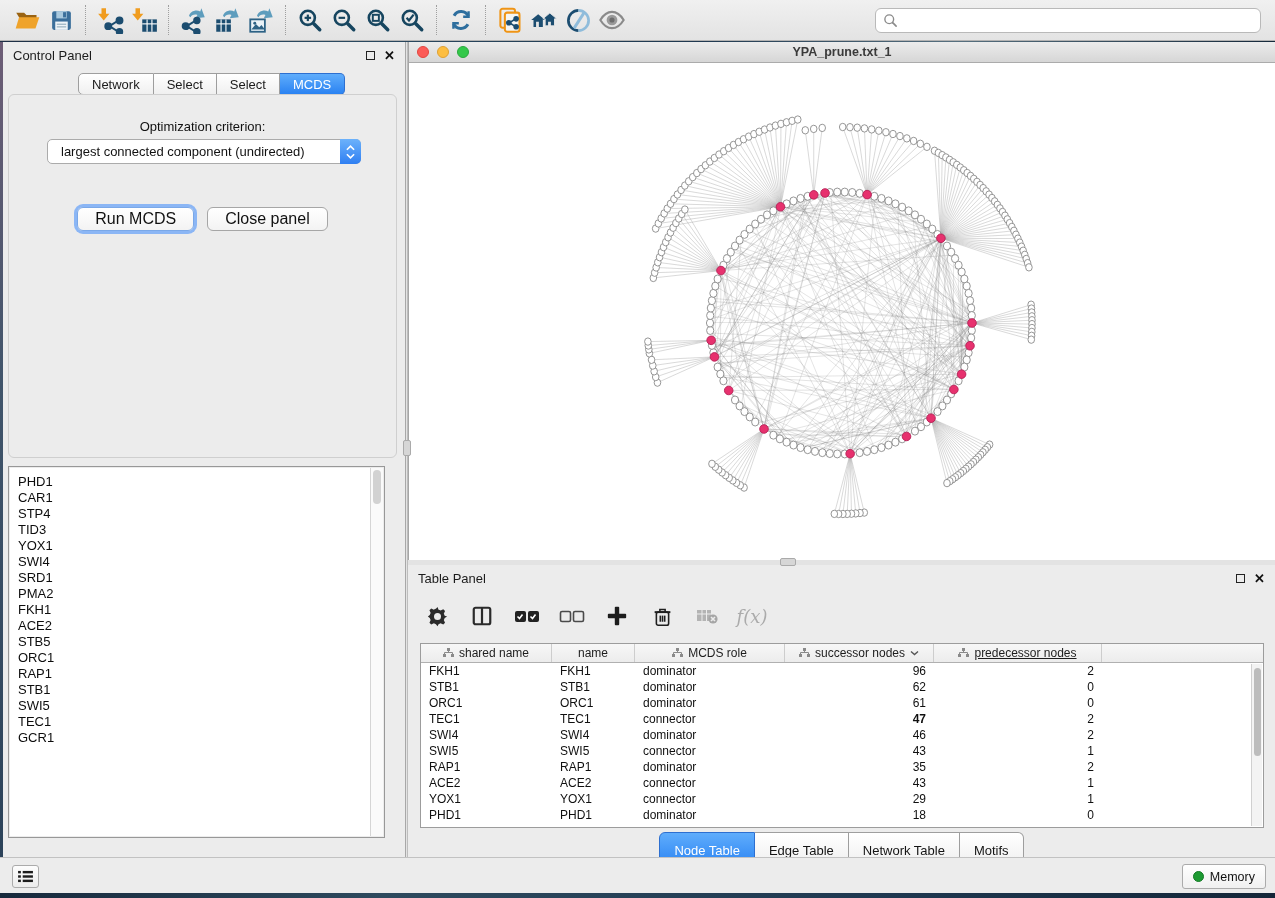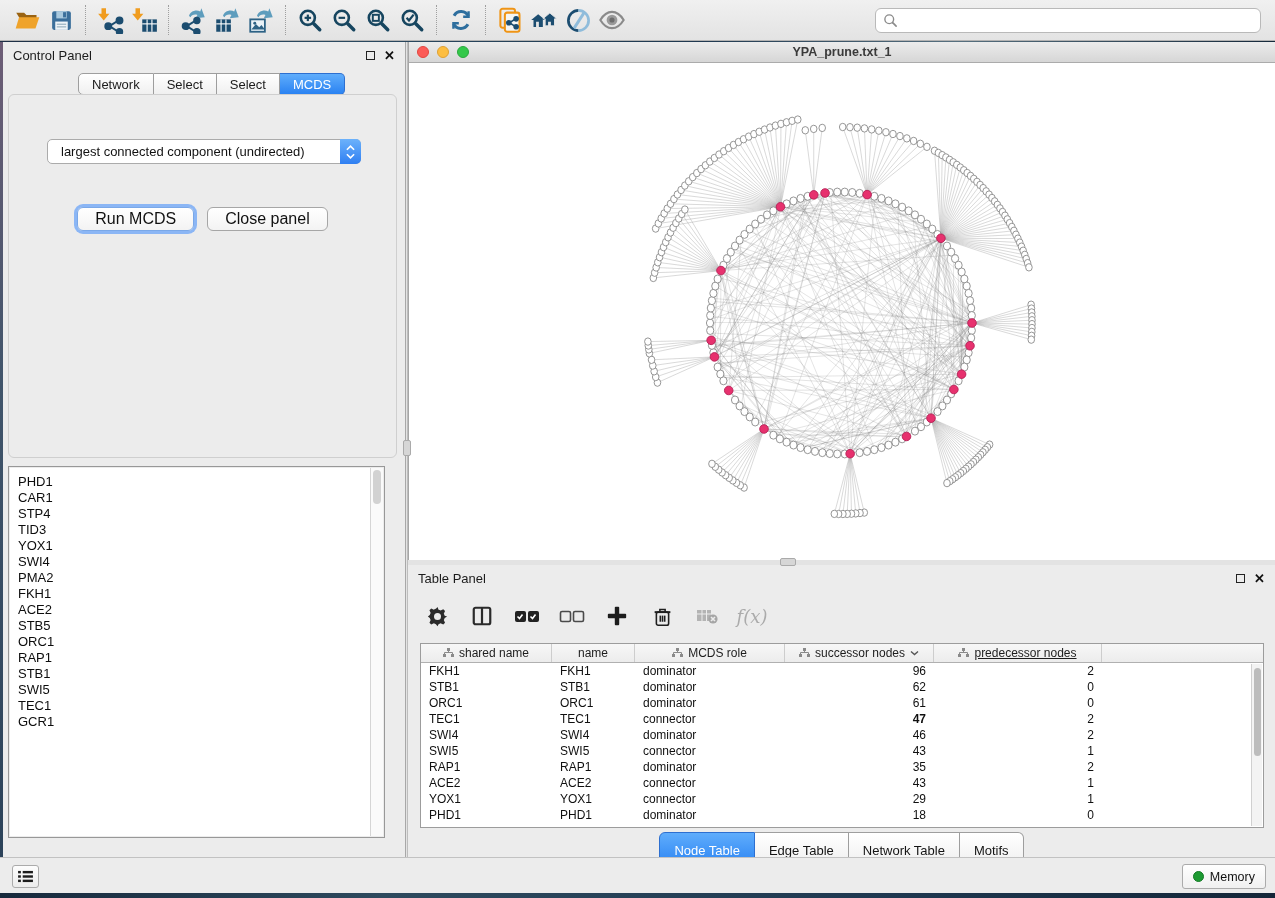--- a/index.html
+++ b/index.html
@@ -297,20 +297,21 @@
       </div>
     <div class="cp-tab">
         <span>Select</span>
       </div>
     <div class="cp-tab active">
         <span>MCDS</span>
       </div>
   </div>
 
   <div class="mcds-box">
+    <div class="opt-label">Optimization criterion:</div>
     <div class="criterion">
       <span class="val">largest connected component (undirected)</span>
       <span class="stepper">
         <svg width="9" height="6" viewBox="0 0 10 6">
             <path d="M1 5l4-4 4 4" fill="none" stroke="#fff" stroke-width="1.8"></path>
           </svg>
         <svg width="9" height="6" viewBox="0 0 10 6">
             <path d="M1 1l4 4 4-4" fill="none" stroke="#fff" stroke-width="1.8"></path>
           </svg>
       </span>
@@ -327,20 +328,21 @@
 
   <div class="result-box">
     <span class="result-legend">MCDS result (17 nodes)</span>
     <div class="result-list">
         <div class="mcds-item">PHD1</div>
         <div class="mcds-item">CAR1</div>
         <div class="mcds-item">STP4</div>
         <div class="mcds-item">TID3</div>
         <div class="mcds-item">YOX1</div>
         <div class="mcds-item">SWI4</div>
+        <div class="mcds-item">SRD1</div>
         <div class="mcds-item">PMA2</div>
         <div class="mcds-item">FKH1</div>
         <div class="mcds-item">ACE2</div>
         <div class="mcds-item">STB5</div>
         <div class="mcds-item">ORC1</div>
         <div class="mcds-item">RAP1</div>
         <div class="mcds-item">STB1</div>
         <div class="mcds-item">SWI5</div>
         <div class="mcds-item">TEC1</div>
         <div class="mcds-item">GCR1</div>

